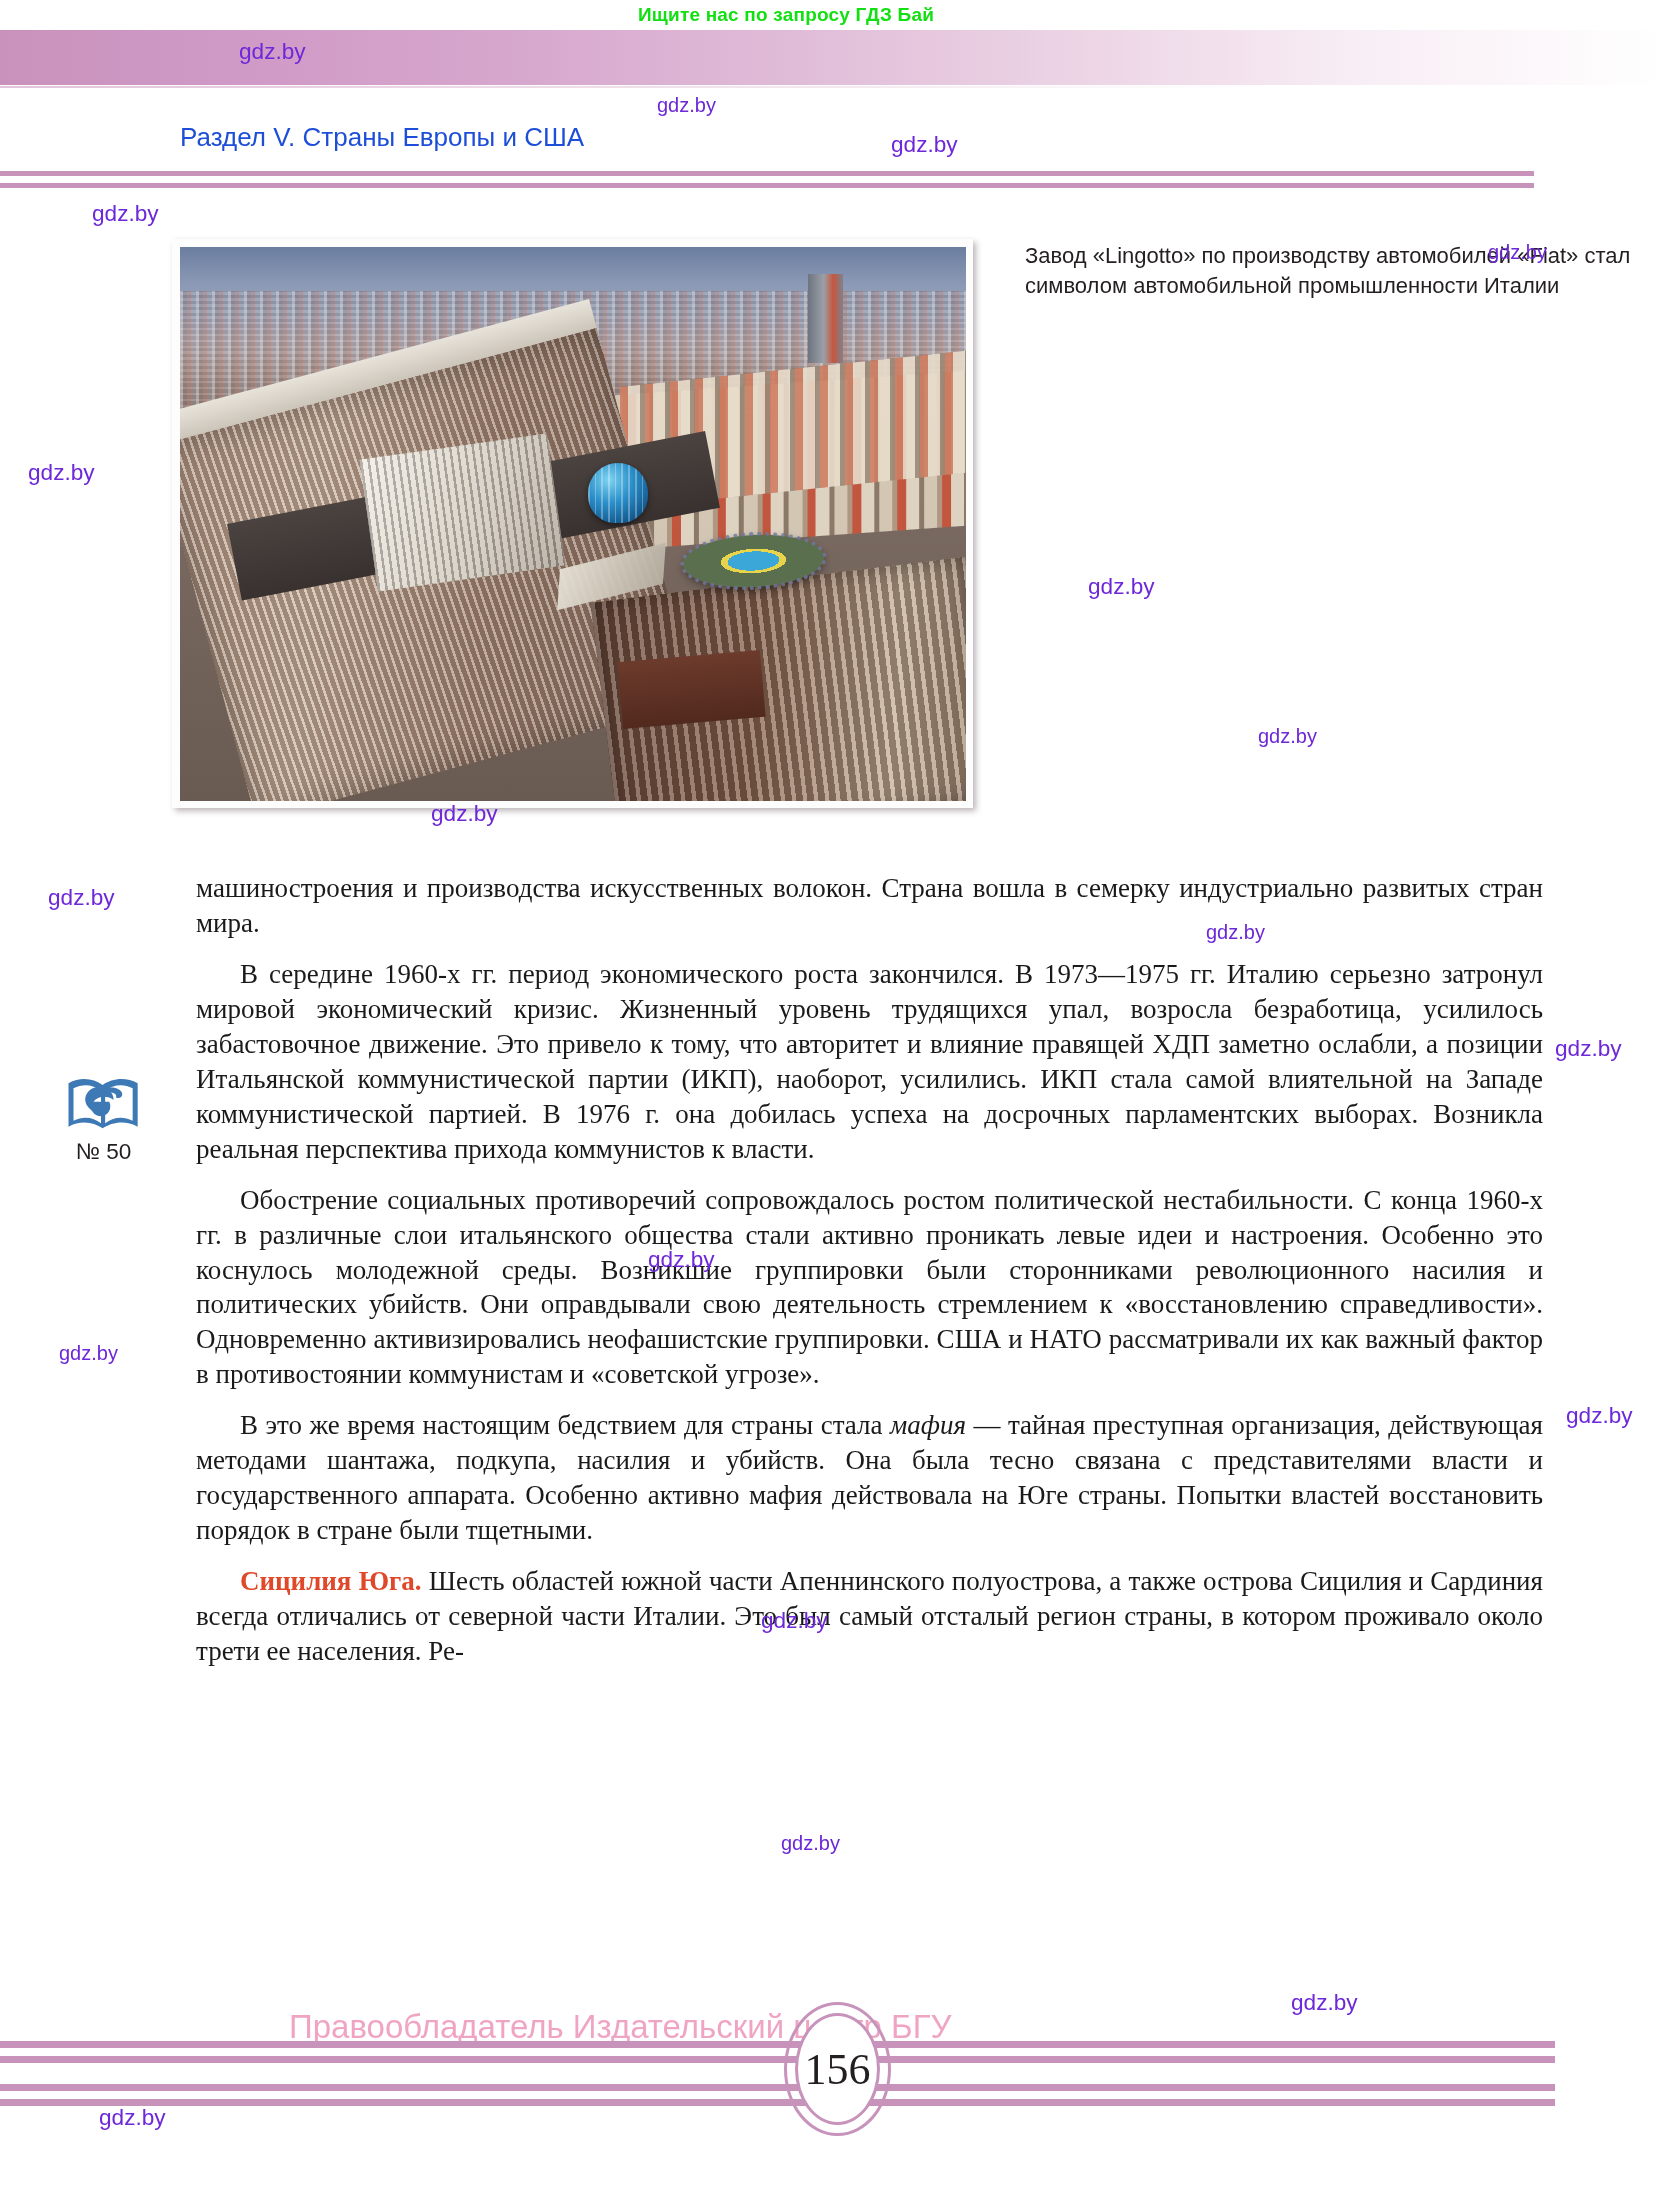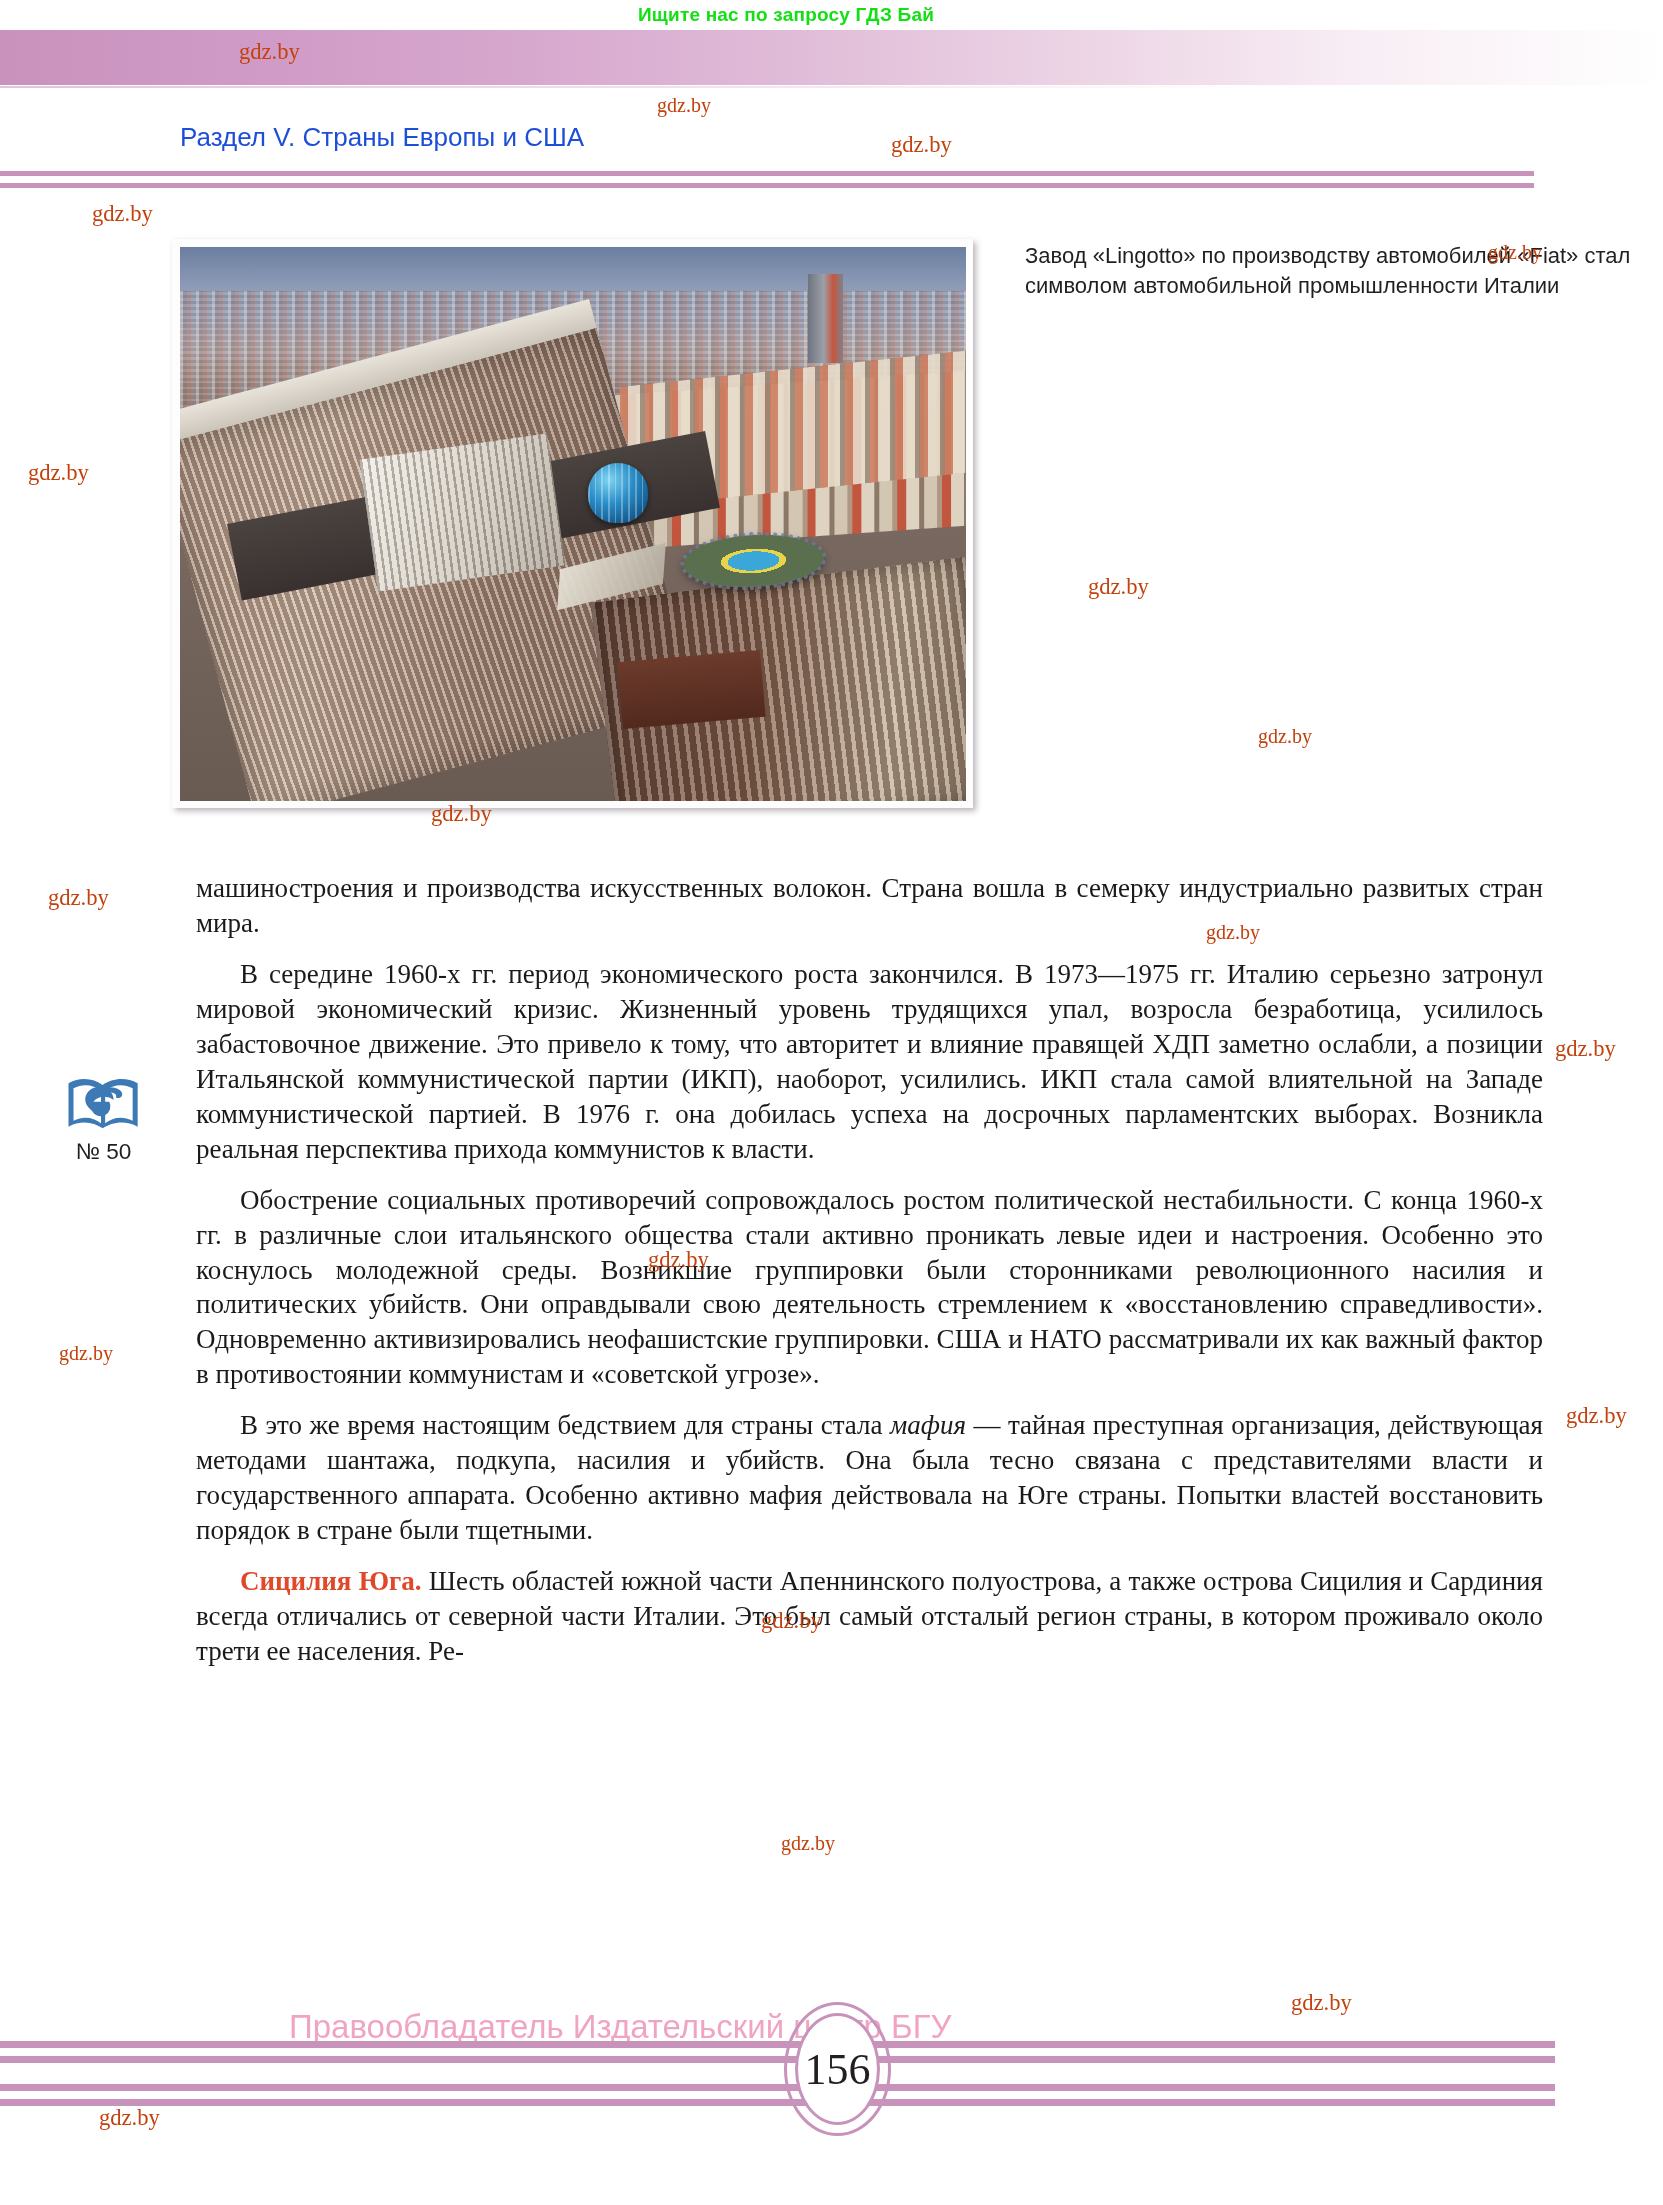--- a/index.html
+++ b/index.html
@@ -235,22 +235,22 @@
 
   .bottom-links{
     position:absolute; top:2168px; left:0; width:1664px; text-align:center;
     font-family:"Liberation Sans", sans-serif;
     font-size:21px; color:#1b36d8;margin-top:48px;
   }
 
   
   .wm{
     position:absolute;
-    font-family:Liberation Serif, serif;
-    font-size:22.6px; color:#c2410c; white-space:nowrap;
+    font-family:Liberation Sans, sans-serif;
+    font-size:22.6px; color:#6d28d9; white-space:nowrap;
   }
   .wm.sm{ font-size:20px; }
 </style>
 </head>
 <body>
 
 <div class="promo-strip">
   <span class="promo-text">Ищите нас по запросу ГДЗ Бай</span>
 </div>
 

